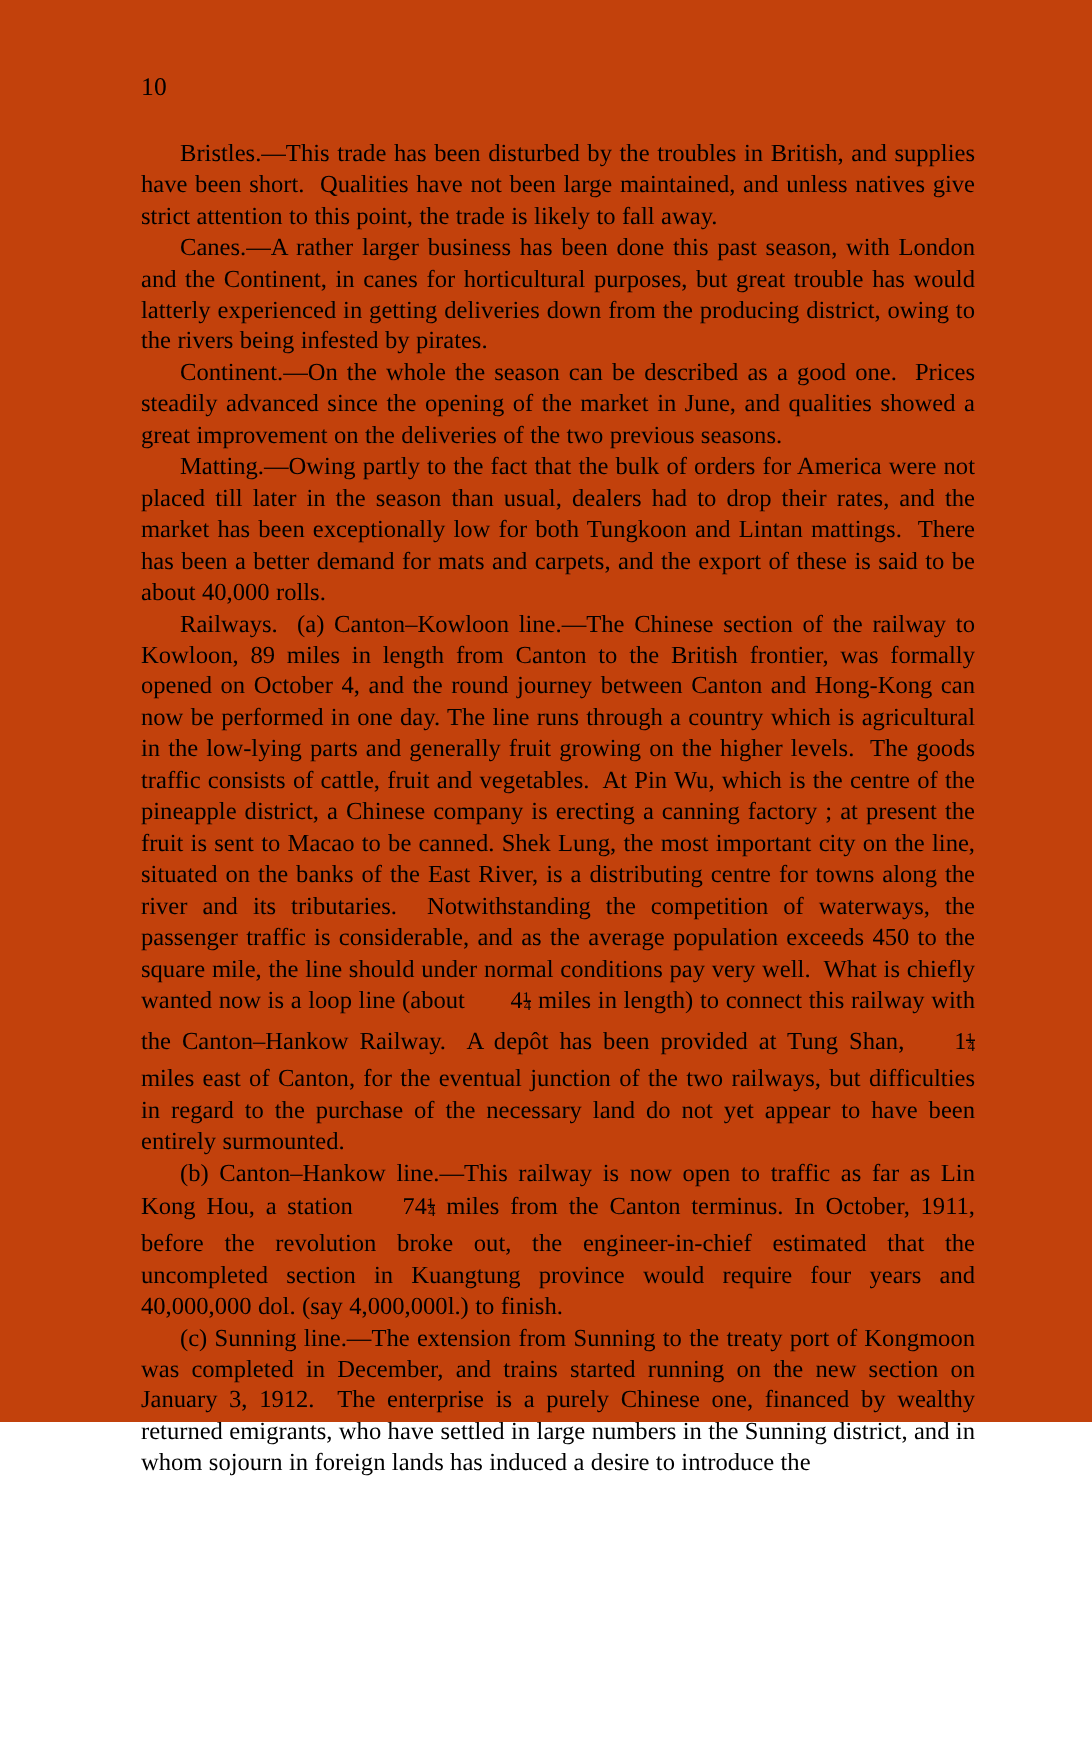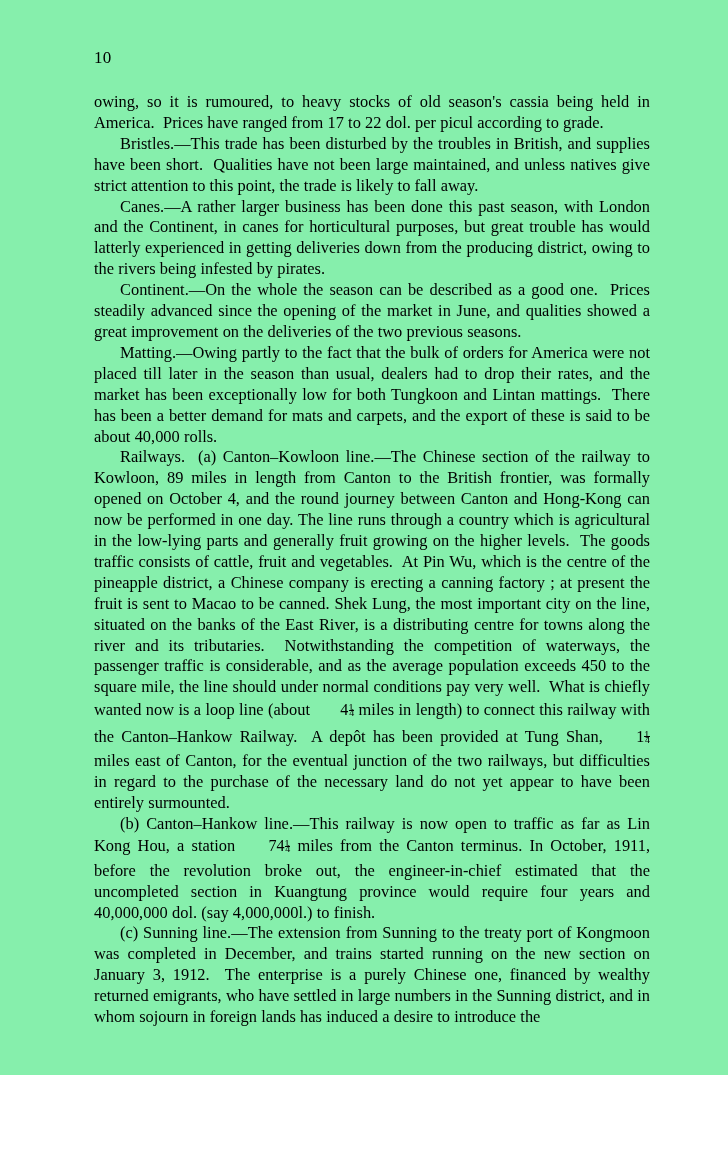--- a/index.html
+++ b/index.html
@@ -10,22 +10,22 @@
   body {
     width: 728px;
     height: 1170px;
     font-family: "Liberation Serif", "DejaVu Serif", serif;
     color: #000000;
     overflow: hidden;
   }
   .page {
     position: relative;
     width: 728px;
-    height: 1075px;
-    background: #86efac;
+    height: 948px;
+    background: #c2410c;
   }
   .running-head {
     position: absolute;
     top: 48px;
     left: 94px;
     width: 556px;
     height: 20px;
   }
   .folio {
     position: absolute;
@@ -96,21 +96,20 @@
 <body>
 
 <div class="page">
 
   <div class="running-head">
     <span class="folio">10</span>
   </div>
 
   <div class="textblock">
 
-    <p class="para"><span>owing, so it is rumoured, to heavy stocks of old season's cassia being held in America.</span>&nbsp; <span>Prices have ranged from 17 to 22 dol. per picul according to grade.</span></p>
 
     <p class="para indent"><span class="it">Bristles.</span><span>—This trade has been disturbed by the troubles in British, and supplies have been short.</span>&nbsp; <span>Qualities have not been large maintained, and unless natives give strict attention to this point, the trade is likely to fall away.</span></p>
 
     <p class="para indent"><span class="it">Canes.</span><span>—A rather larger business has been done this past season, with London and the Continent, in canes for horticultural purposes, but great trouble has would latterly experienced in getting deliveries down from the producing district, owing to the rivers being infested by pirates.</span></p>
 
     <p class="para indent"><span class="it">Continent.</span><span>—On the whole the season can be described as a good one.</span>&nbsp; <span>Prices steadily advanced since the opening of the market in June, and qualities showed a great improvement on the deliveries of the two previous seasons.</span></p>
 
     <p class="para indent"><span class="it">Matting.</span><span>—Owing partly to the fact that the bulk of orders for America were not placed till later in the season than usual, dealers had to drop their rates, and the market has been exceptionally low for both Tungkoon and Lintan mattings.</span>&nbsp; <span>There has been a better demand for mats and carpets, and the export of these is said to be about 40,000 rolls.</span></p>
 
     <p class="para indent"><span class="it">Railways.</span>&nbsp; <span class="it">(a) Canton–Kowloon line.</span><span>—The Chinese section of the railway to Kowloon, 89 miles in length from Canton to the British frontier, was formally opened on October 4, and the round journey between Canton and Hong-Kong can now be performed in one day.</span> <span>The line runs through a country which is agricultural in the low-lying parts and generally fruit growing on the higher levels.</span>&nbsp; <span>The goods traffic consists of cattle, fruit and vegetables.</span>&nbsp; <span>At Pin Wu, which is the centre of the pineapple district, a Chinese company is erecting a canning factory ; at present the fruit is sent to Macao to be canned.</span> <span>Shek Lung, the most important city on the line, situated on the banks of the East River, is a distributing centre for towns along the river and its tributaries.</span>&nbsp; <span>Notwithstanding the competition of waterways, the passenger traffic is considerable, and as the average population exceeds 450 to the square mile, the line should under normal conditions pay very well.</span>&nbsp; <span>What is chiefly wanted now is a loop line (about </span><span class="frac"><span>4</span><span class="num">1</span><span class="bar"></span><span class="den">4</span></span><span> miles in length) to connect this railway with the Canton–Hankow Railway.</span>&nbsp; <span>A depôt has been provided at Tung Shan, </span><span class="frac"><span>1</span><span class="num">1</span><span class="bar"></span><span class="den">4</span></span><span> miles east of Canton, for the eventual junction of the two railways, but difficulties in regard to the purchase of the necessary land do not yet appear to have been entirely surmounted.</span></p>

